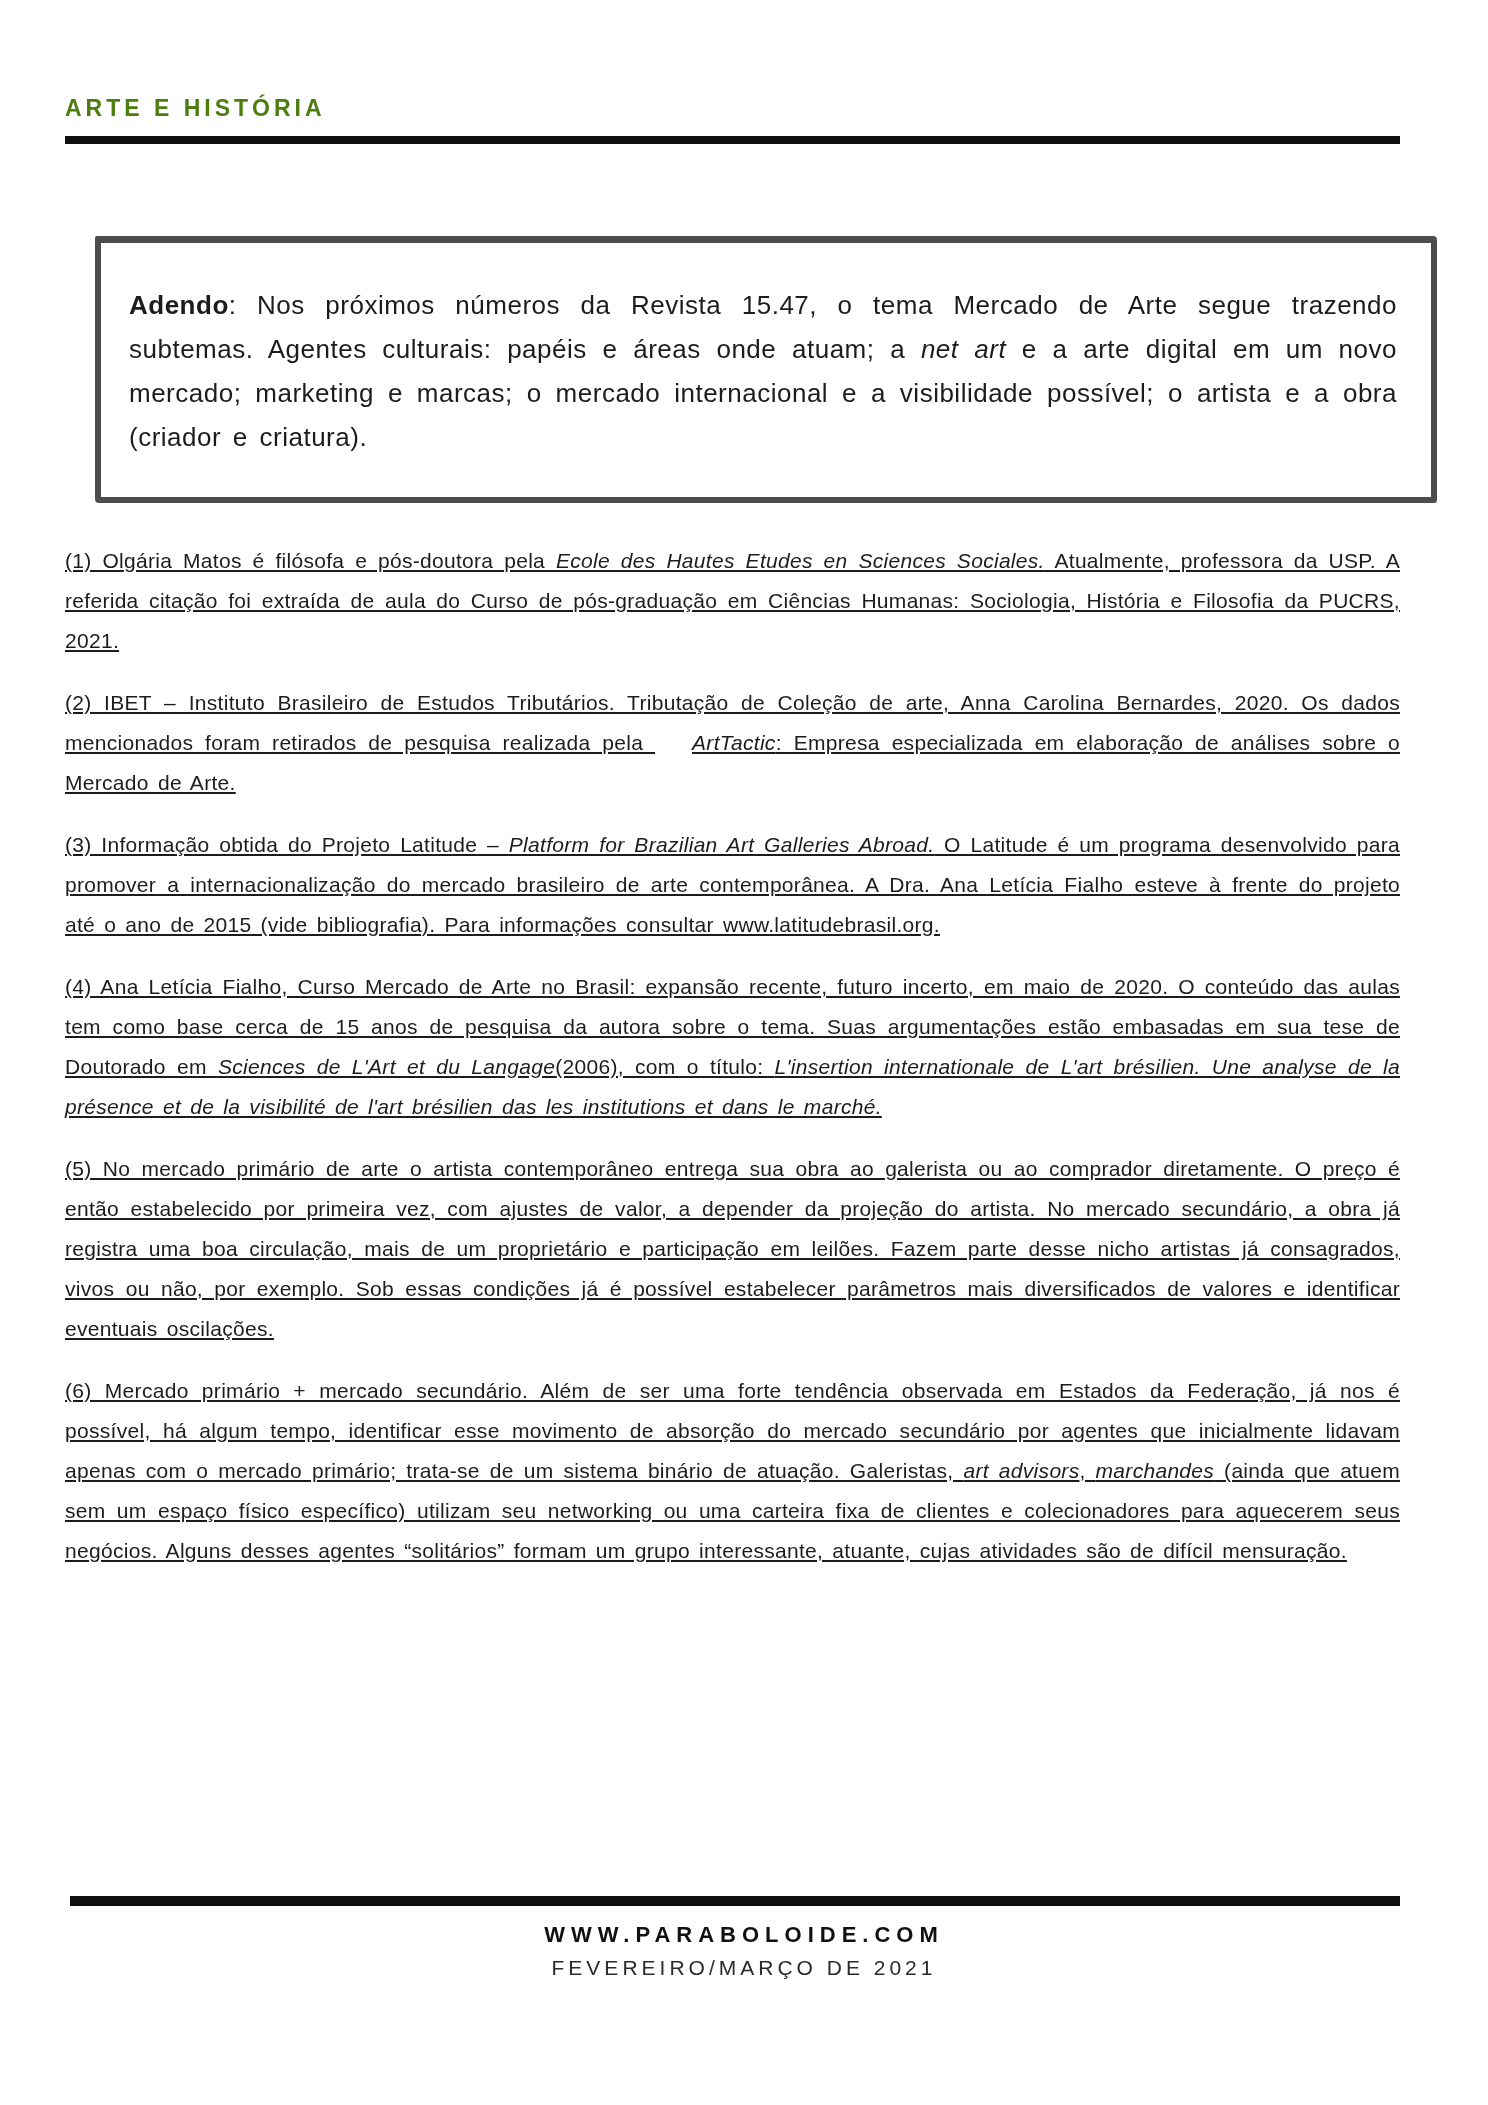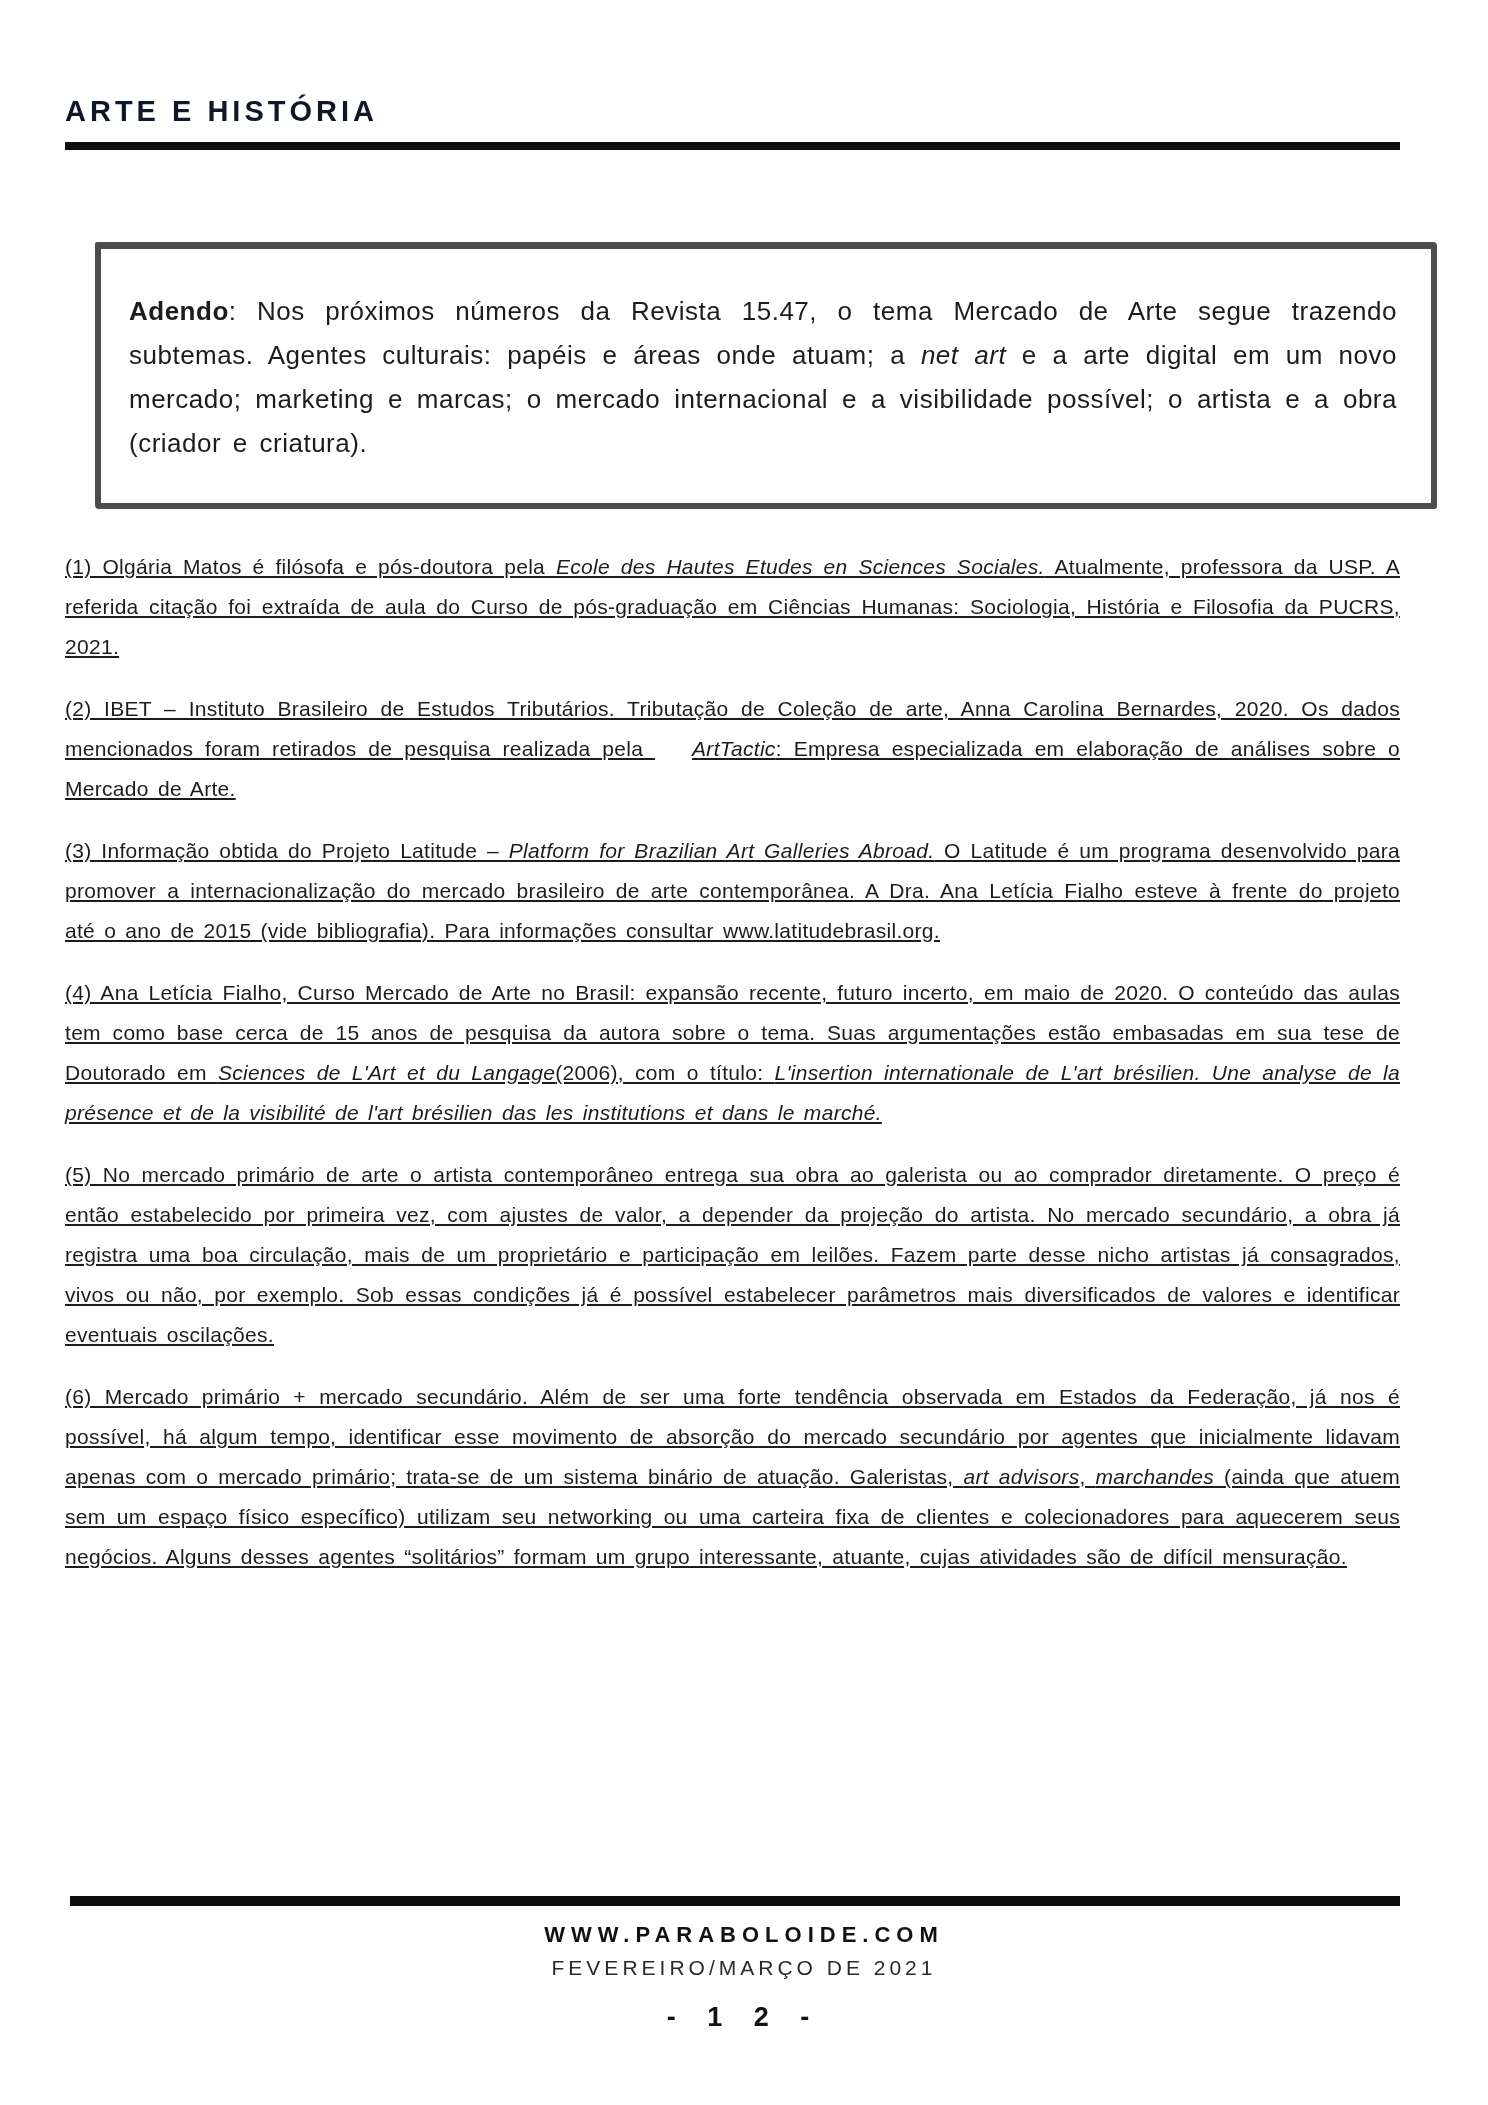--- a/index.html
+++ b/index.html
@@ -12,24 +12,24 @@
     width: 1488px;
     height: 2105px;
     background: #ffffff;
     font-family: "Liberation Sans", sans-serif;
     color: #1c1c1c;
     overflow: hidden;
     box-sizing: border-box;
     padding: 95px 88px 0 65px;
   }
   .header-title {
-    font-size: 29px;
+    font-size: 23px;
     font-weight: bold;
     letter-spacing: 4px;
-    color: #0f172a;
+    color: #4d7c0f;
   }
   .header-rule {
     width: 1335px;
     height: 8px;
     background: #0f0f0f;
     margin-top: 14px;
   }
   .adendo-box {
     box-sizing: border-box;
     margin: 92px 0 0 30px;
@@ -122,16 +122,15 @@
     <p class="note"><span>(3) Informação obtida do Projeto Latitude – </span><span style="font-style: italic;">Platform for Brazilian Art Galleries Abroad.</span><span> O Latitude é um programa desenvolvido para promover a internacionalização do mercado brasileiro de arte contemporânea. A Dra. Ana Letícia Fialho esteve à frente do projeto até o ano de 2015 (vide bibliografia). Para informações consultar www.latitudebrasil.org.</span></p>
     <p class="note"><span>(4) Ana Letícia Fialho, Curso Mercado de Arte no Brasil: expansão recente, futuro incerto, em maio de 2020. O conteúdo das aulas tem como base cerca de 15 anos de pesquisa da autora sobre o tema. Suas argumentações estão embasadas em sua tese de Doutorado em </span><span style="font-style: italic;">Sciences de L'Art et du Langage</span><span>(2006), com o título: </span><span style="font-style: italic;">L'insertion internationale de L'art brésilien. Une analyse de la présence et de la visibilité de l'art brésilien das les institutions et dans le marché.</span></p>
     <p class="note"><span>(5) No mercado primário de arte o artista contemporâneo entrega sua obra ao galerista ou ao comprador diretamente. O preço é então estabelecido por primeira vez, com ajustes de valor, a depender da projeção do artista. No mercado secundário, a obra já registra uma boa circulação, mais de um proprietário e participação em leilões. Fazem parte desse nicho artistas já consagrados, vivos ou não, por exemplo. Sob essas condições já é possível estabelecer parâmetros mais diversificados de valores e identificar eventuais oscilações.</span></p>
     <p class="note"><span>(6) Mercado primário + mercado secundário. Além de ser uma forte tendência observada em Estados da Federação, já nos é possível, há algum tempo, identificar esse movimento de absorção do mercado secundário por agentes que inicialmente lidavam apenas com o mercado primário; trata-se de um sistema binário de atuação. Galeristas, </span><span style="font-style: italic;">art advisors</span><span>, </span><span style="font-style: italic;">marchandes</span><span> (ainda que atuem sem um espaço físico específico) utilizam seu networking ou uma carteira fixa de clientes e colecionadores para aquecerem seus negócios. Alguns desses agentes “solitários” formam um grupo interessante, atuante, cujas atividades são de difícil mensuração.</span></p>
   </div>
 
   <div class="footer">
     <div class="footer-rule"></div>
     <div class="footer-site">WWW.PARABOLOIDE.COM</div>
     <div class="footer-date">FEVEREIRO/MARÇO DE 2021</div>
-    <div class="footer-page">- 1 2 -</div>
   </div>
 
 </div>
 
 </body></html>

